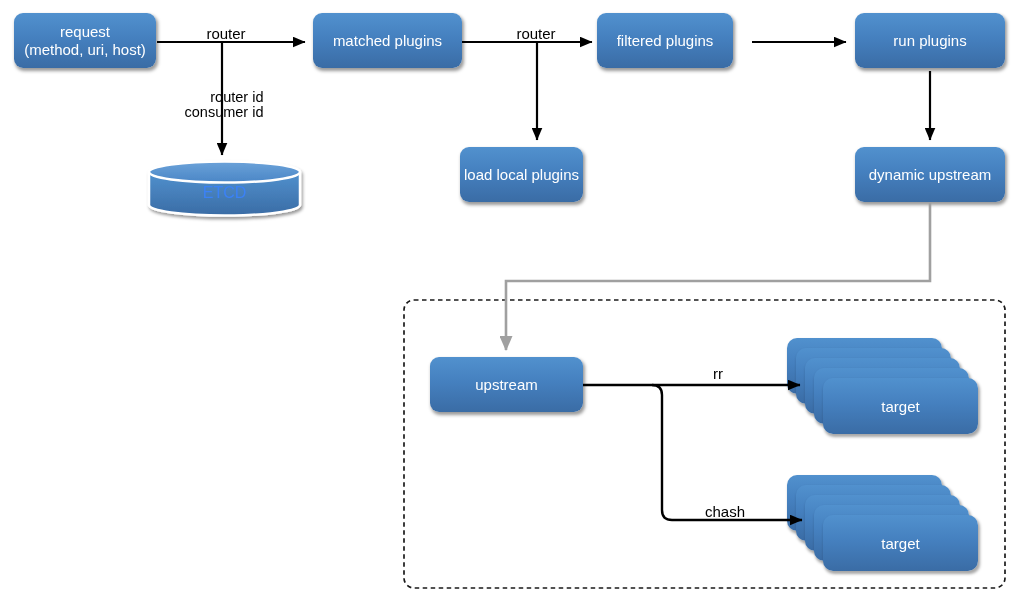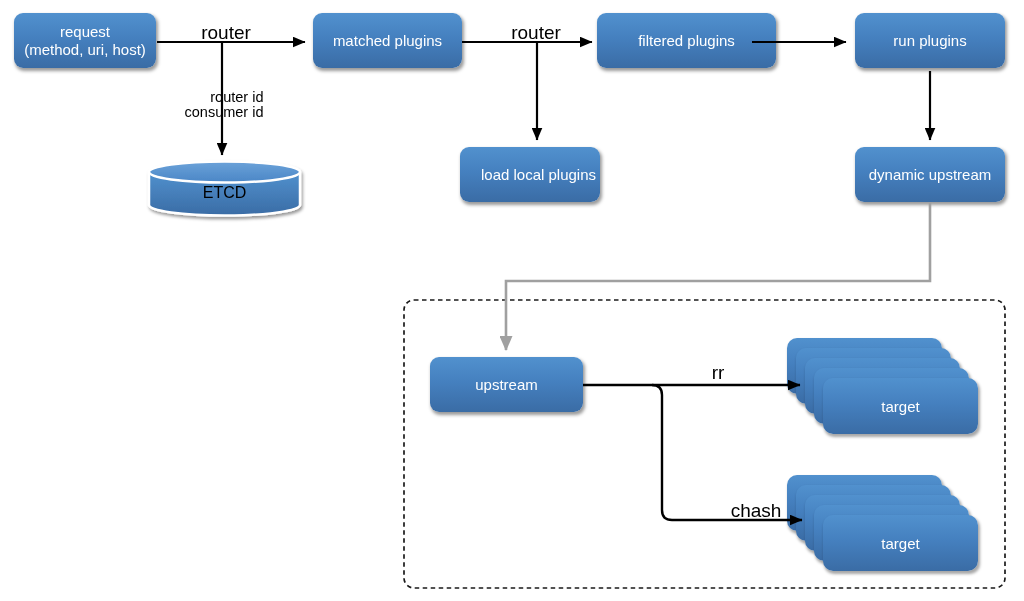--- a/index.html
+++ b/index.html
@@ -37,27 +37,27 @@
   }
   
   .wires{
     position:absolute;left:0;top:0;width:1024px;height:601px;
     z-index:5;pointer-events:none;
   }
   
   .cyl-label{
     position:absolute;left:149px;top:176px;width:151px;height:34px;
     display:flex;align-items:center;justify-content:center;
-    color:#000000;font-size:16px;z-index:6;
+    color:#3b82f6;font-size:16px;z-index:6;
   }
   
   .elabel{
     position:absolute;
     transform:translate(-50%,-50%);
-    font-size:19px;color:#000000;
+    font-size:15px;color:#000000;
     white-space:nowrap;z-index:6;
   }
   .elabel.two-line{
     text-align:right;line-height:15px;font-size:14.5px;
   }
 </style>
 </head>
 <body>
 
 <div class="stage">
@@ -66,29 +66,29 @@
     <div>
       <div>request</div>
       <div>(method, uri, host)</div>
     </div>
   </div>
 
   <div class="node" style="left:313px;top:13px;width:149px;height:55px;">
     <span>matched plugins</span>
   </div>
 
-  <div class="node" style="left:597px;top:13px;width:179px;height:55px;">
+  <div class="node" style="left:597px;top:13px;width:136px;height:55px;">
     <span>filtered plugins</span>
   </div>
 
   <div class="node" style="left:855px;top:13px;width:150px;height:55px;">
     <span>run plugins</span>
   </div>
 
-  <div class="node" style="left:460px;top:147px;width:123px;height:55px;padding-left:17px;">
+  <div class="node" style="left:460px;top:147px;width:123px;height:55px;">
     <span>load local plugins</span>
   </div>
 
   <div class="node" style="left:855px;top:147px;width:150px;height:55px;">
     <span>dynamic upstream</span>
   </div>
 
   <div class="node" style="left:430px;top:357px;width:153px;height:55px;">
     <span>upstream</span>
   </div>
@@ -156,15 +156,15 @@
 
   <div class="cyl-label">ETCD</div>
 
   <div class="elabel" style="left:226px;top:33px;">router</div>
   <div class="elabel" style="left:536px;top:33px;">router</div>
   <div class="elabel two-line" style="left:224px;top:105px;">
     <div>router id</div>
     <div>consumer id</div>
   </div>
   <div class="elabel" style="left:718px;top:373px;">rr</div>
-  <div class="elabel" style="left:725px;top:511px;margin-left:31px;">chash</div>
+  <div class="elabel" style="left:725px;top:511px;">chash</div>
 
 </div>
 
 </body></html>

